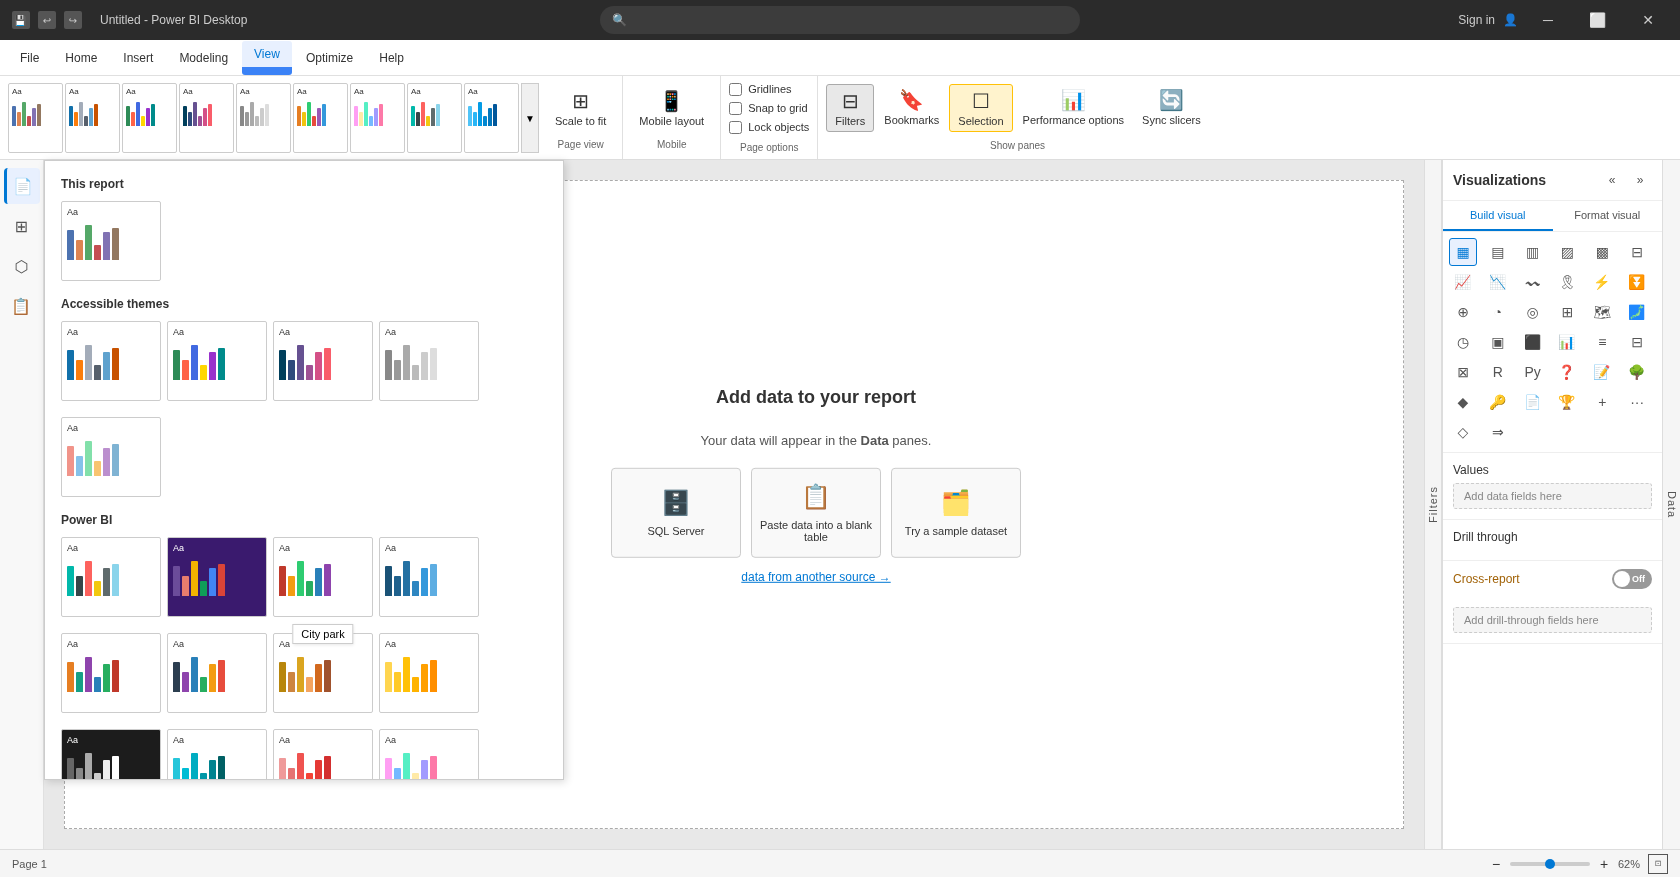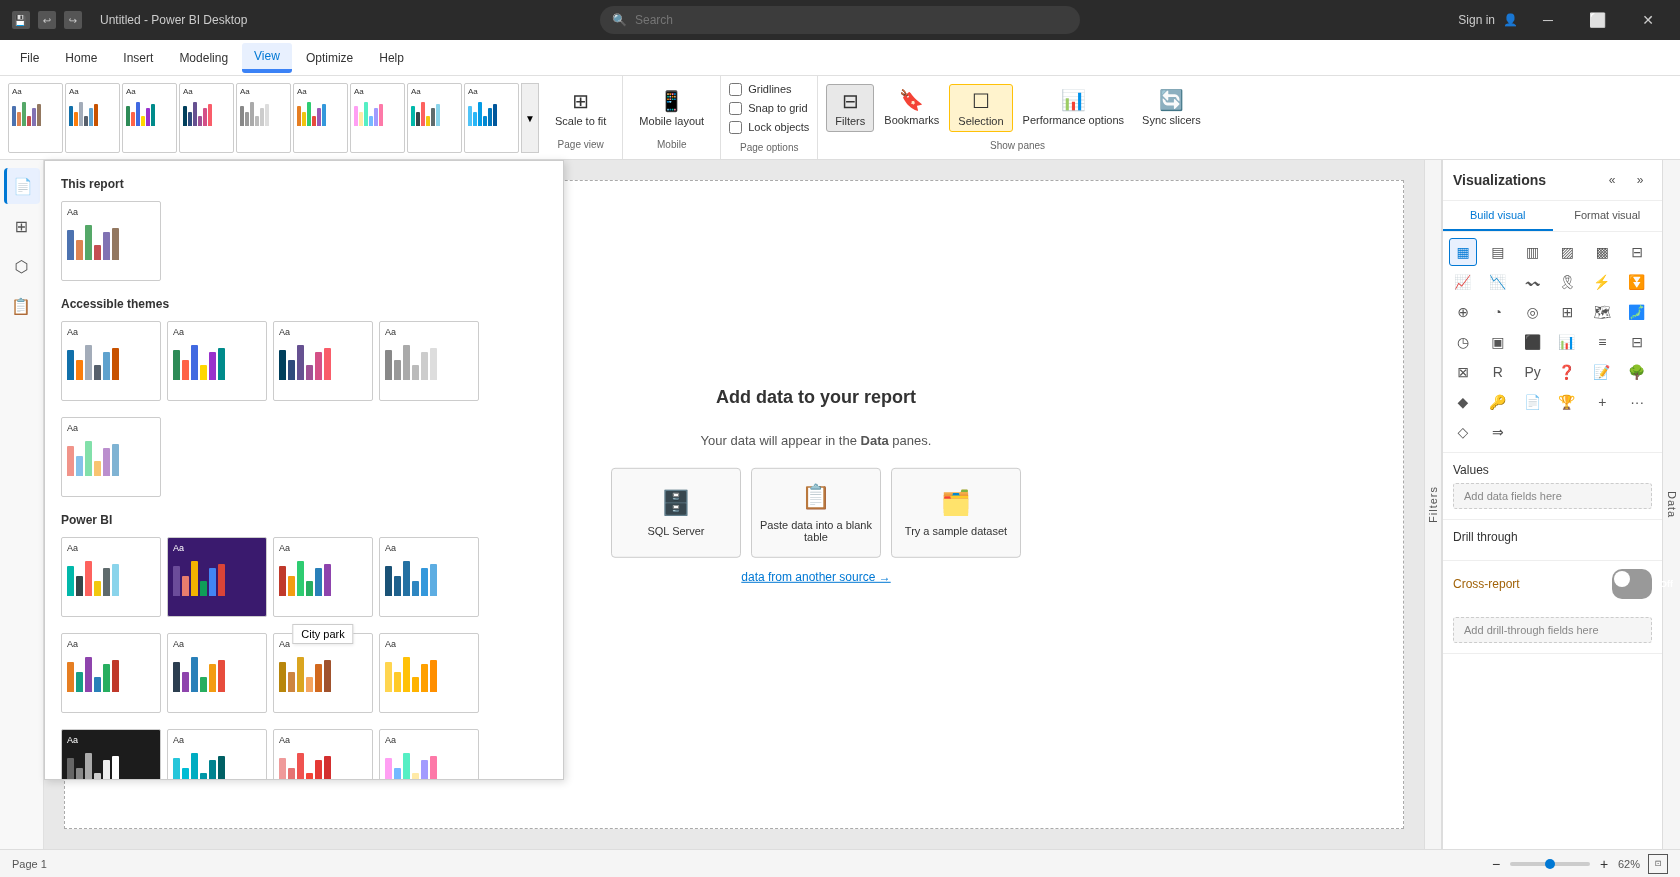--- a/index.html
+++ b/index.html
@@ -54,21 +54,21 @@
       border-bottom: 1px solid #e0e0e0;
       gap: 2px;
     }
     .menu-item {
       padding: 6px 12px;
       font-size: 12px;
       cursor: pointer;
       border-radius: 3px;
       color: #333;
     }
-    .menu-item.active { background: #e8f0fe; color: #0078d4; border-bottom: 4px solid #3b82f6; }
+    .menu-item.active { background: #e8f0fe; color: #0078d4; border-bottom: 8px solid #3b82f6; }
 
     
     .ribbon {
       height: 84px;
       background: #fff;
       border-bottom: 1px solid #ddd;
       display: flex;
       align-items: stretch;
       padding: 0 8px;
       overflow: hidden;
@@ -334,25 +334,24 @@
     }
     .drill-toggle-row {
       display: flex;
       align-items: center;
       justify-content: space-between;
       padding: 8px 10px;
     }
     .drill-label { font-size: 12px; color: #a16207; }
     .toggle {
       width: 40px;
-      height: 30px;
+      height: 20px;
       border-radius: 10px;
       position: relative;
       cursor: pointer;
-      padding-left: 28px;
     }
     .toggle.off { background: #999; }
     .toggle.on { background: #0078d4; }
     .toggle::after {
       content: '';
       position: absolute;
       width: 16px;
       height: 16px;
       border-radius: 50%;
       background: #fff;
@@ -403,21 +402,20 @@
 
 <div class="titlebar">
   <div class="titlebar-icons">
     <div class="titlebar-icon">💾</div>
     <div class="titlebar-icon">↩</div>
     <div class="titlebar-icon">↪</div>
   </div>
   <span class="titlebar-title">Untitled - Power BI Desktop</span>
   <div class="search-bar">
     <span>🔍</span>
-    <input type="text" placeholder="Search" style="">
   </div>
   <div class="titlebar-right">
     <span>Sign in</span>
     <span>👤</span>
   </div>
   <div class="win-btn">─</div>
   <div class="win-btn">⬜</div>
   <div class="win-btn close">✕</div>
 </div>
 

